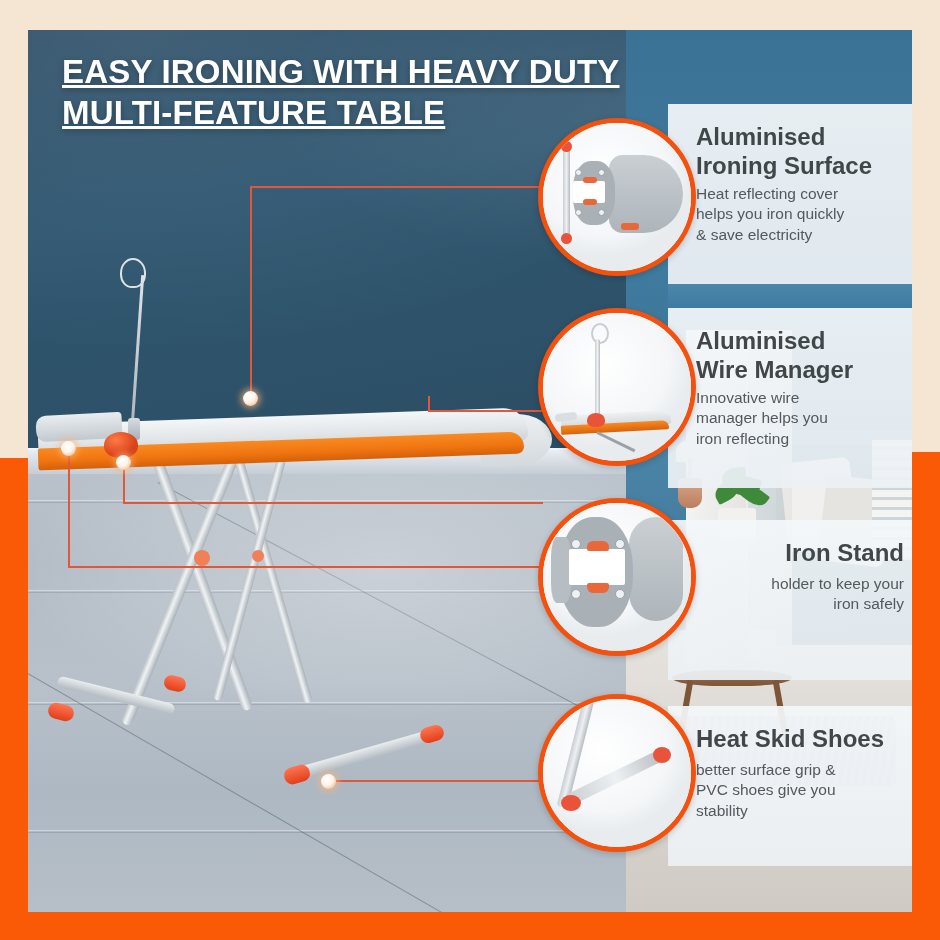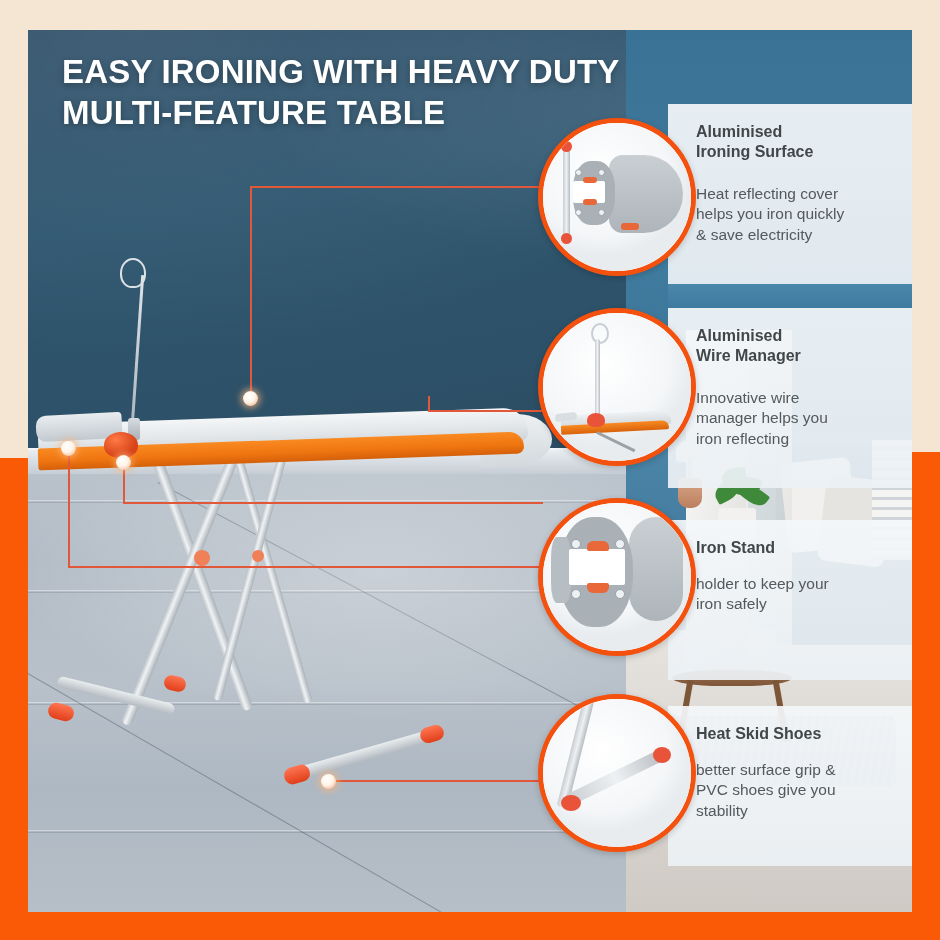--- a/index.html
+++ b/index.html
@@ -72,31 +72,31 @@
   .table-leg{position:absolute;background:#7d5638;width:6px;height:62px;}
   .rug{position:absolute;left:20px;top:686px;width:250px;height:70px;background:repeating-linear-gradient(100deg,#9aa7b8 0 4px,#b6c0cd 4px 8px);opacity:.85;border-radius:6px;}
   .blinds{position:absolute;left:246px;top:410px;width:44px;height:120px;background:repeating-linear-gradient(180deg,#f4f4f2 0 7px,#cfd4d8 7px 10px);}
 
   
   .title{
     position:absolute;left:34px;top:22px;width:620px;z-index:30;
     color:#ffffff;font-weight:bold;font-size:33px;line-height:1.24;
     letter-spacing:.2px;text-shadow:0 2px 6px rgba(0,0,0,.30);
   }
-  .title div{white-space:nowrap;}
+  .title div{white-space:nowrap;text-decoration:underline;}
 
   
   .panels{position:absolute;left:640px;top:0;width:244px;height:882px;z-index:25;}
   .panel{
     position:absolute;left:0;width:244px;
     background:linear-gradient(180deg,rgba(244,247,249,.93) 0%,rgba(236,241,245,.93) 100%);
   }
   .panel .ptitle{
     position:absolute;left:28px;top:18px;right:8px;
-    font-size:16px;font-weight:bold;color:#414749;line-height:1.22;
+    font-size:24px;font-weight:bold;color:#414749;line-height:1.22;
   }
   .panel .pbody{
     position:absolute;left:28px;right:8px;
     font-size:15.5px;color:#53595c;line-height:1.32;
   }
   .band{position:absolute;left:0;width:244px;height:24px;background:linear-gradient(180deg,#4a87aa,#3f7ba0);}
 
   
   .circle{
     position:absolute;border-radius:50%;overflow:hidden;
@@ -292,21 +292,21 @@
           <div>Aluminised</div>
           <div>Wire Manager</div>
         </div>
         <div class="pbody" style="top:80px;">
           <div>Innovative wire</div>
           <div>manager helps you</div>
           <div>iron reflecting</div>
         </div>
       </div>
 
-      <div class="panel" style="top:490px;height:160px;">
+      <div class="panel" style="top:490px;height:160px;text-align:right;">
         <div class="ptitle">
           <div>Iron Stand</div>
         </div>
         <div class="pbody" style="top:54px;">
           <div>holder to keep your</div>
           <div>iron safely</div>
         </div>
       </div>
 
       <div class="panel" style="top:676px;height:160px;">

